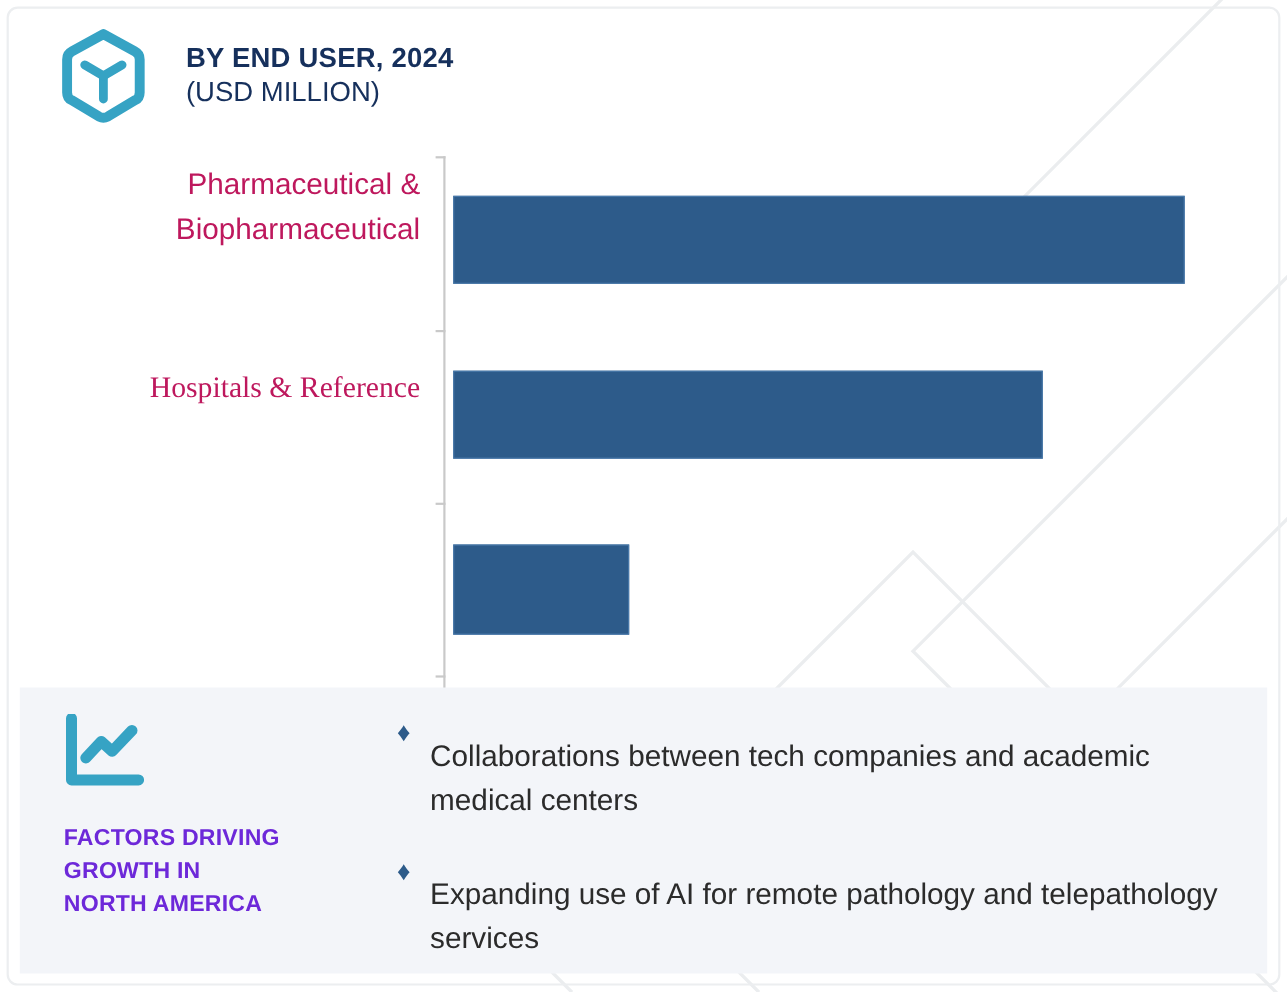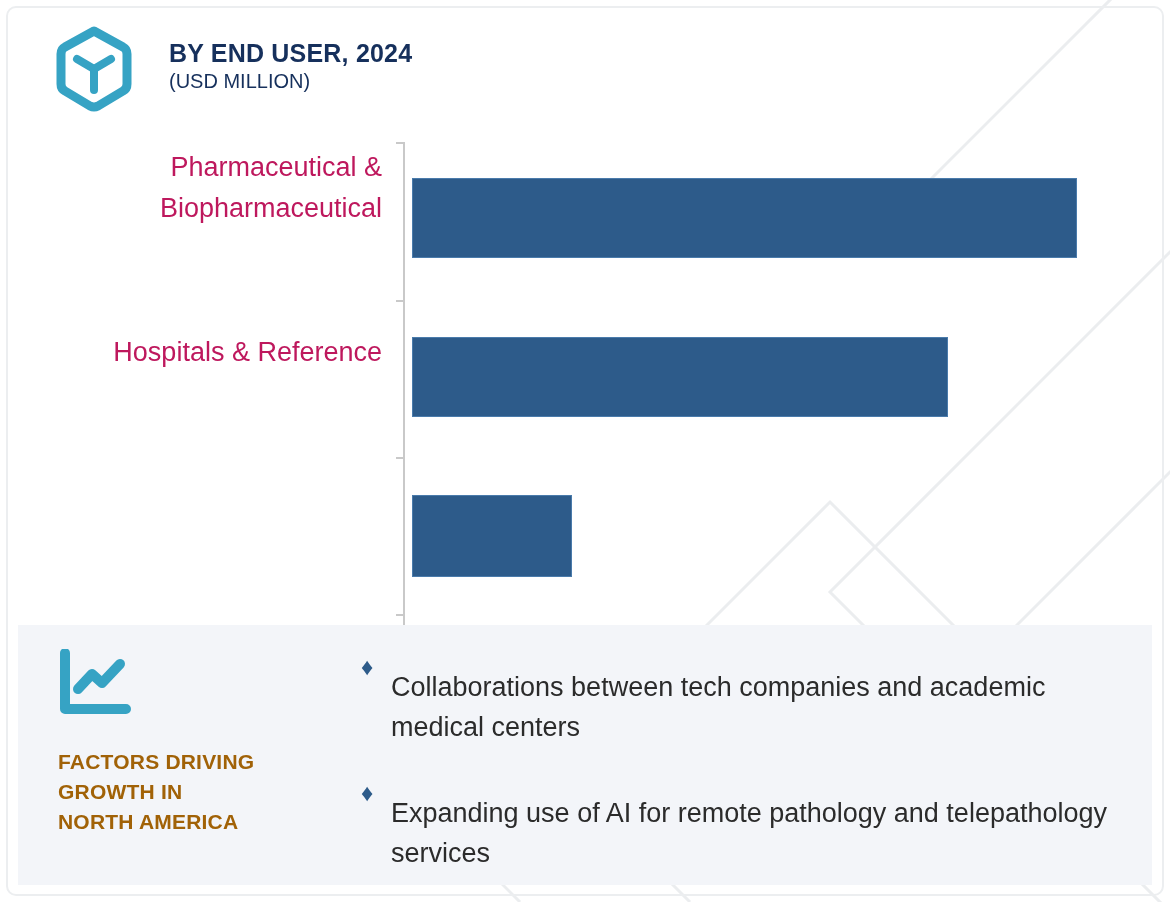--- a/index.html
+++ b/index.html
@@ -63,21 +63,21 @@
   }
   .header-title {
     font-size: 25px;
     font-weight: bold;
     color: #16305c;
     letter-spacing: 0.2px;
     line-height: 1.25;
     white-space: nowrap;
   }
   .header-subtitle {
-    font-size: 20px;
+    font-size: 25px;
     font-weight: normal;
     color: #16305c;
     line-height: 1.25;
     white-space: nowrap;
   }
 
   
   .chart {
     position: absolute;
     left: 0;
@@ -141,21 +141,21 @@
   }
   .panel-icon {
     width: 78px;
     height: 68px;
     display: block;
   }
   .panel-heading {
     margin-top: 30px;
     font-size: 21px;
     font-weight: bold;
-    color: #a16207;
+    color: #6d28d9;
     line-height: 1.44;
     letter-spacing: 0.2px;
   }
   .panel-heading span { display: block; }
 
   .bullet-list {
     position: absolute;
     left: 343px;
     top: 22px;
     width: 770px;
@@ -219,21 +219,21 @@
 
     <div class="cat-row" style="top:0px;height:168px;">
       <div class="cat-label" style="top:15px;">
         <div>Pharmaceutical &amp;</div>
         <div>Biopharmaceutical</div>
       </div>
       <div class="bar" style="top: 46px; height: 80px; width: 665px; background: rgb(45, 91, 138);"></div>
     </div>
 
     <div class="cat-row" style="top:168px;height:157px;">
-      <div class="cat-label" style="top:32px;">
+      <div class="cat-label" style="top:32px;font-family:Liberation Serif, serif;">
         <div>Hospitals &amp; Reference</div>
       </div>
       <div class="bar" style="top: 37px; height: 80px; width: 536px; background: rgb(45, 91, 138);"></div>
     </div>
 
     <div class="cat-row" style="top:325px;height:167px;">
       <div class="bar" style="top: 38px; height: 82px; width: 160px; background: rgb(45, 91, 138);"></div>
     </div>
   </div>
 

